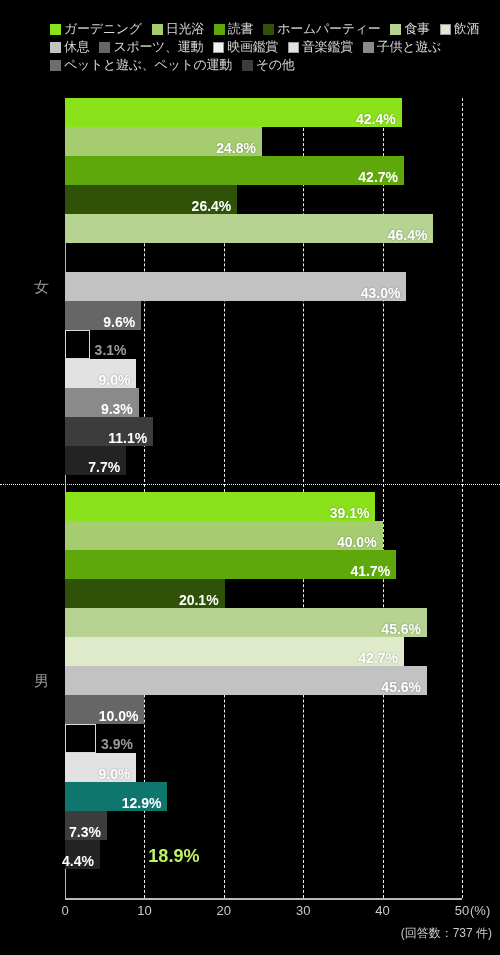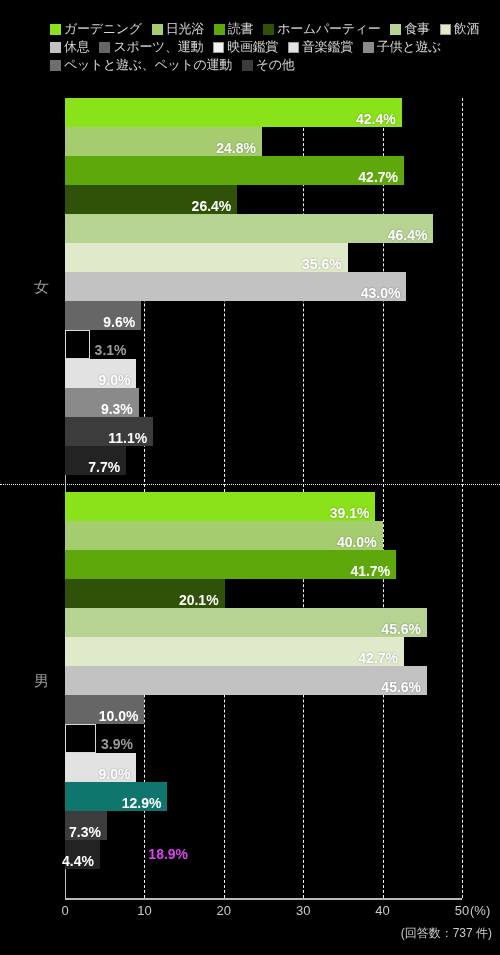--- a/index.html
+++ b/index.html
@@ -144,23 +144,23 @@
     position: absolute;
     left: 34px;
     font-size: 15px;
     color: #9a9a9a;
     transform: translateY(-50%);
   }
 
   
   #floating-annotation {
     position: absolute;
-    font-size: 14px;
+    font-size: 18px;
     font-weight: bold;
-    color: #d946ef;
+    color: #bef264;
     white-space: nowrap;
   }
 </style>
 </head>
 <body>
 
 <div id="page">
 
   <div id="legend">
       <div class="legend-item">
@@ -240,25 +240,20 @@
         </div>
       </div>
       <div class="bar-row" style="top: 87px; width: 397px;">
         <div class="bar" style="width: 172.298px; background: rgb(47, 82, 8);">
           <span class="bar-value" style="color: rgb(255, 255, 255);">26.4%</span>
         </div>
       </div>
       <div class="bar-row" style="top: 116px; width: 397px;">
         <div class="bar" style="width: 368.416px; background: rgb(182, 211, 146);">
           <span class="bar-value" style="color: rgb(255, 255, 255); text-shadow: rgba(0, 0, 0, 0.35) 0px 0px 2px;">46.4%</span>
-        </div>
-      </div>
-      <div class="bar-row" style="top: 145px; width: 397px;">
-        <div class="bar" style="width: 282.664px; background: rgb(223, 234, 203);">
-          <span class="bar-value" style="color: rgb(255, 255, 255); text-shadow: rgba(0, 0, 0, 0.35) 0px 0px 2px;">35.6%</span>
         </div>
       </div>
       <div class="bar-row" style="top: 174px; width: 397px;">
         <div class="bar" style="width: 341.42px; background: rgb(194, 194, 194);">
           <span class="bar-value" style="color: rgb(255, 255, 255); text-shadow: rgba(0, 0, 0, 0.35) 0px 0px 2px;">43.0%</span>
         </div>
       </div>
       <div class="bar-row" style="top: 203px; width: 397px;">
         <div class="bar" style="width: 76.224px; background: rgb(102, 102, 102);">
           <span class="bar-value" style="color: rgb(255, 255, 255);">9.6%</span>

